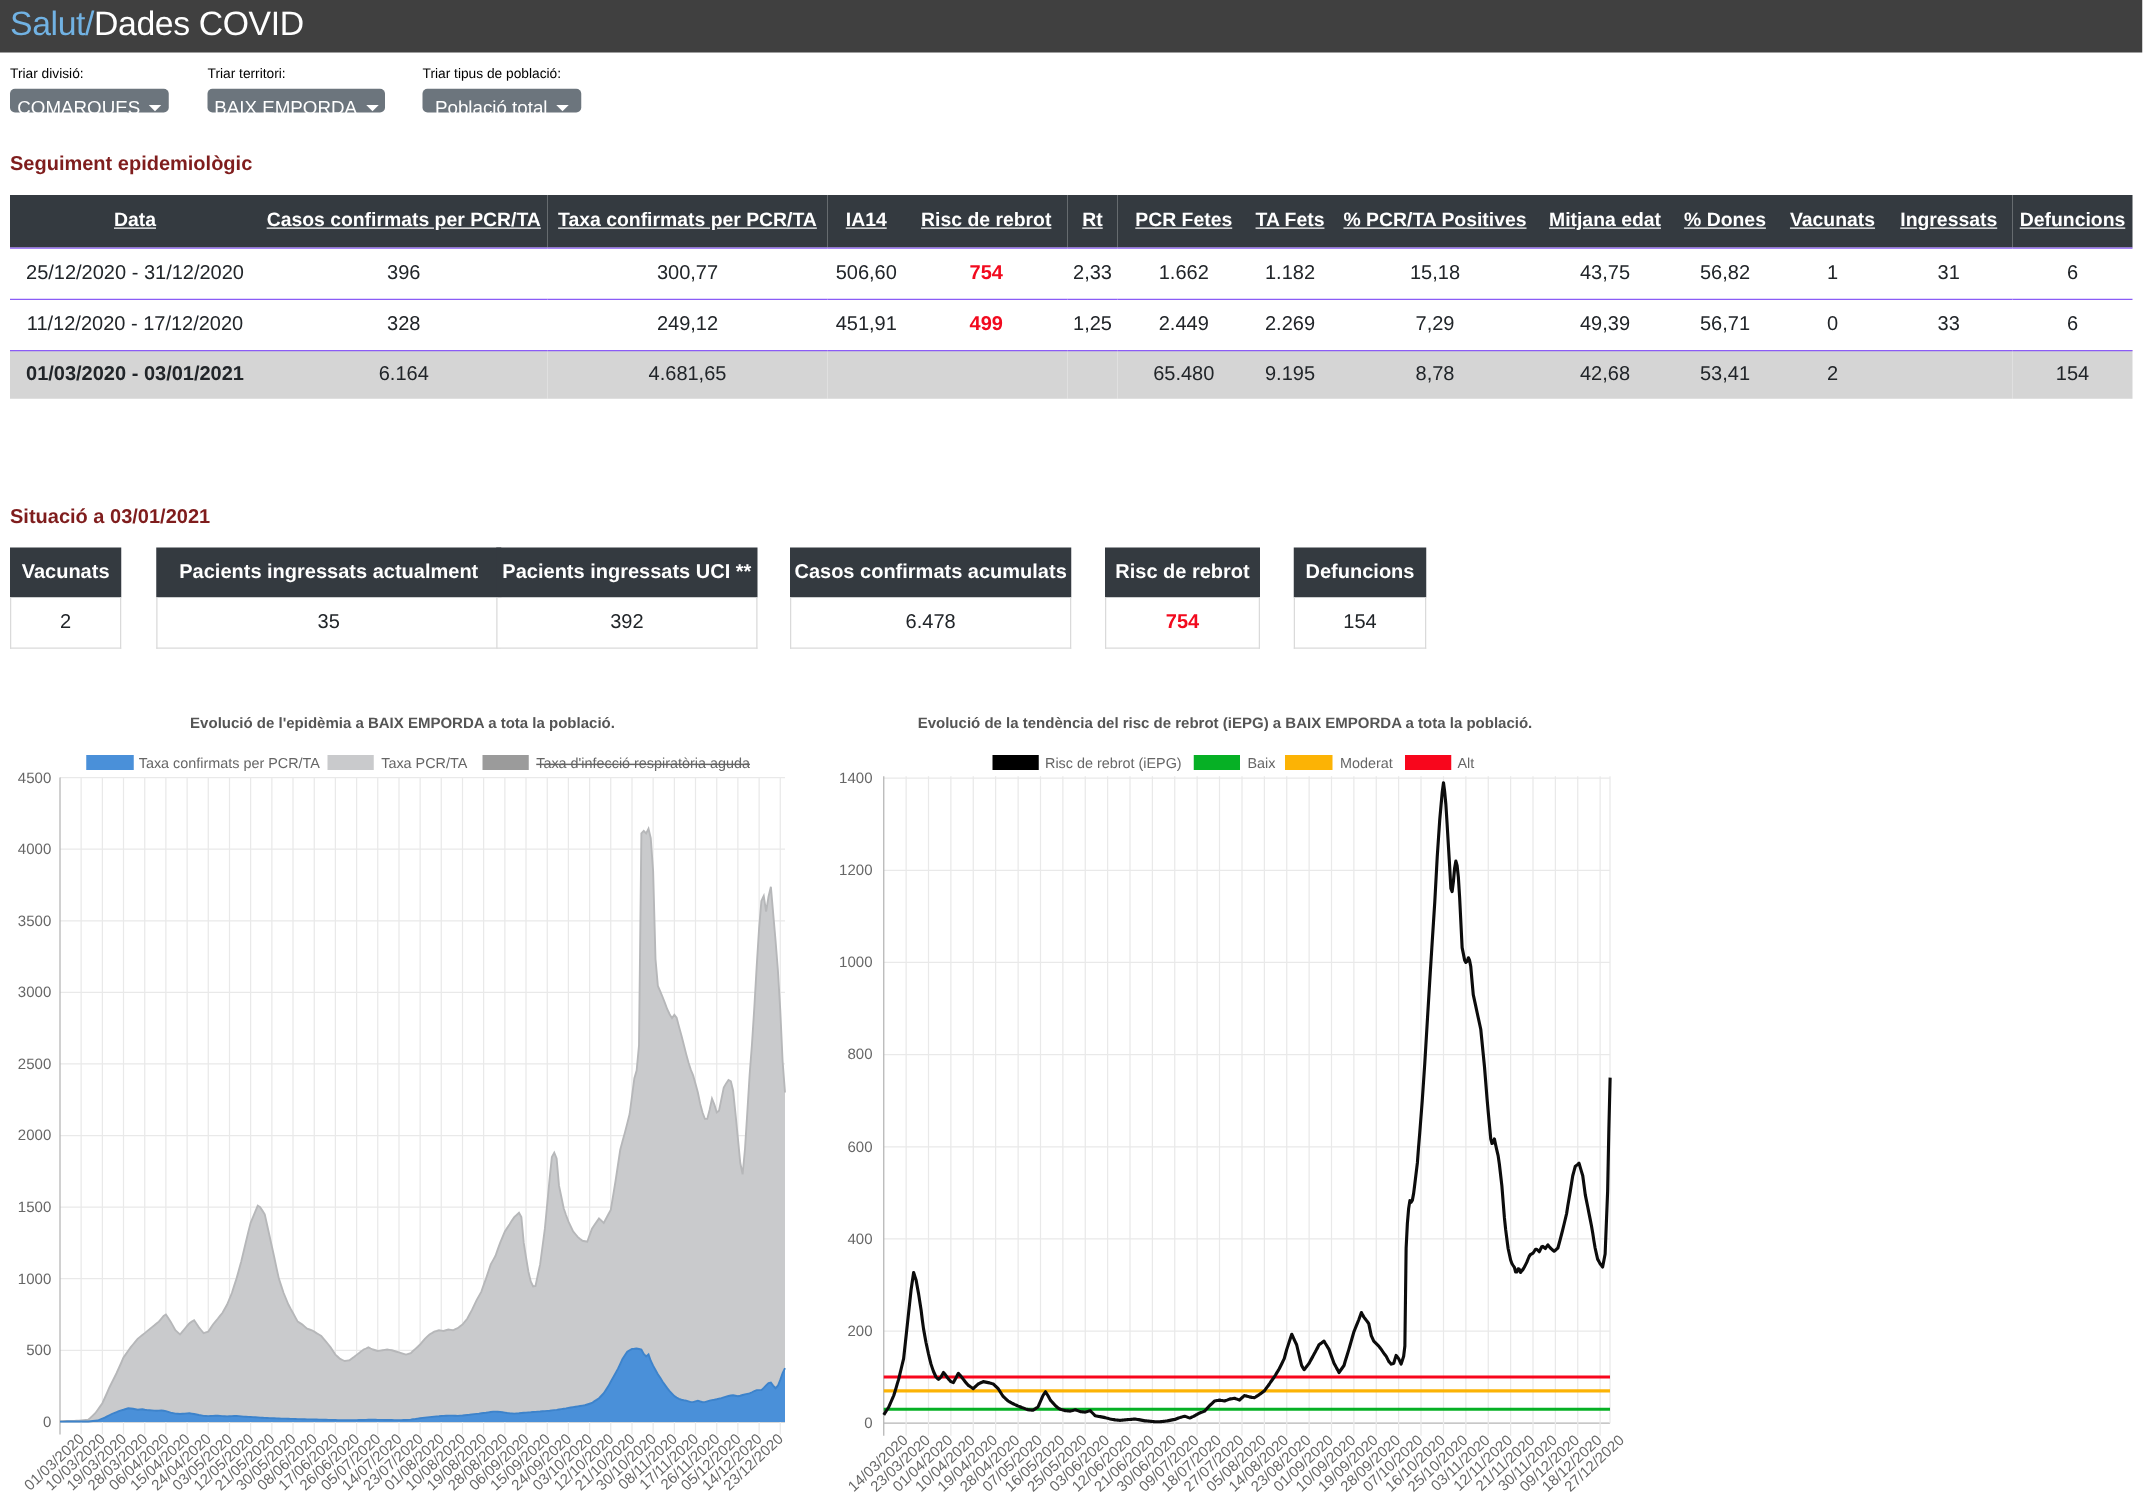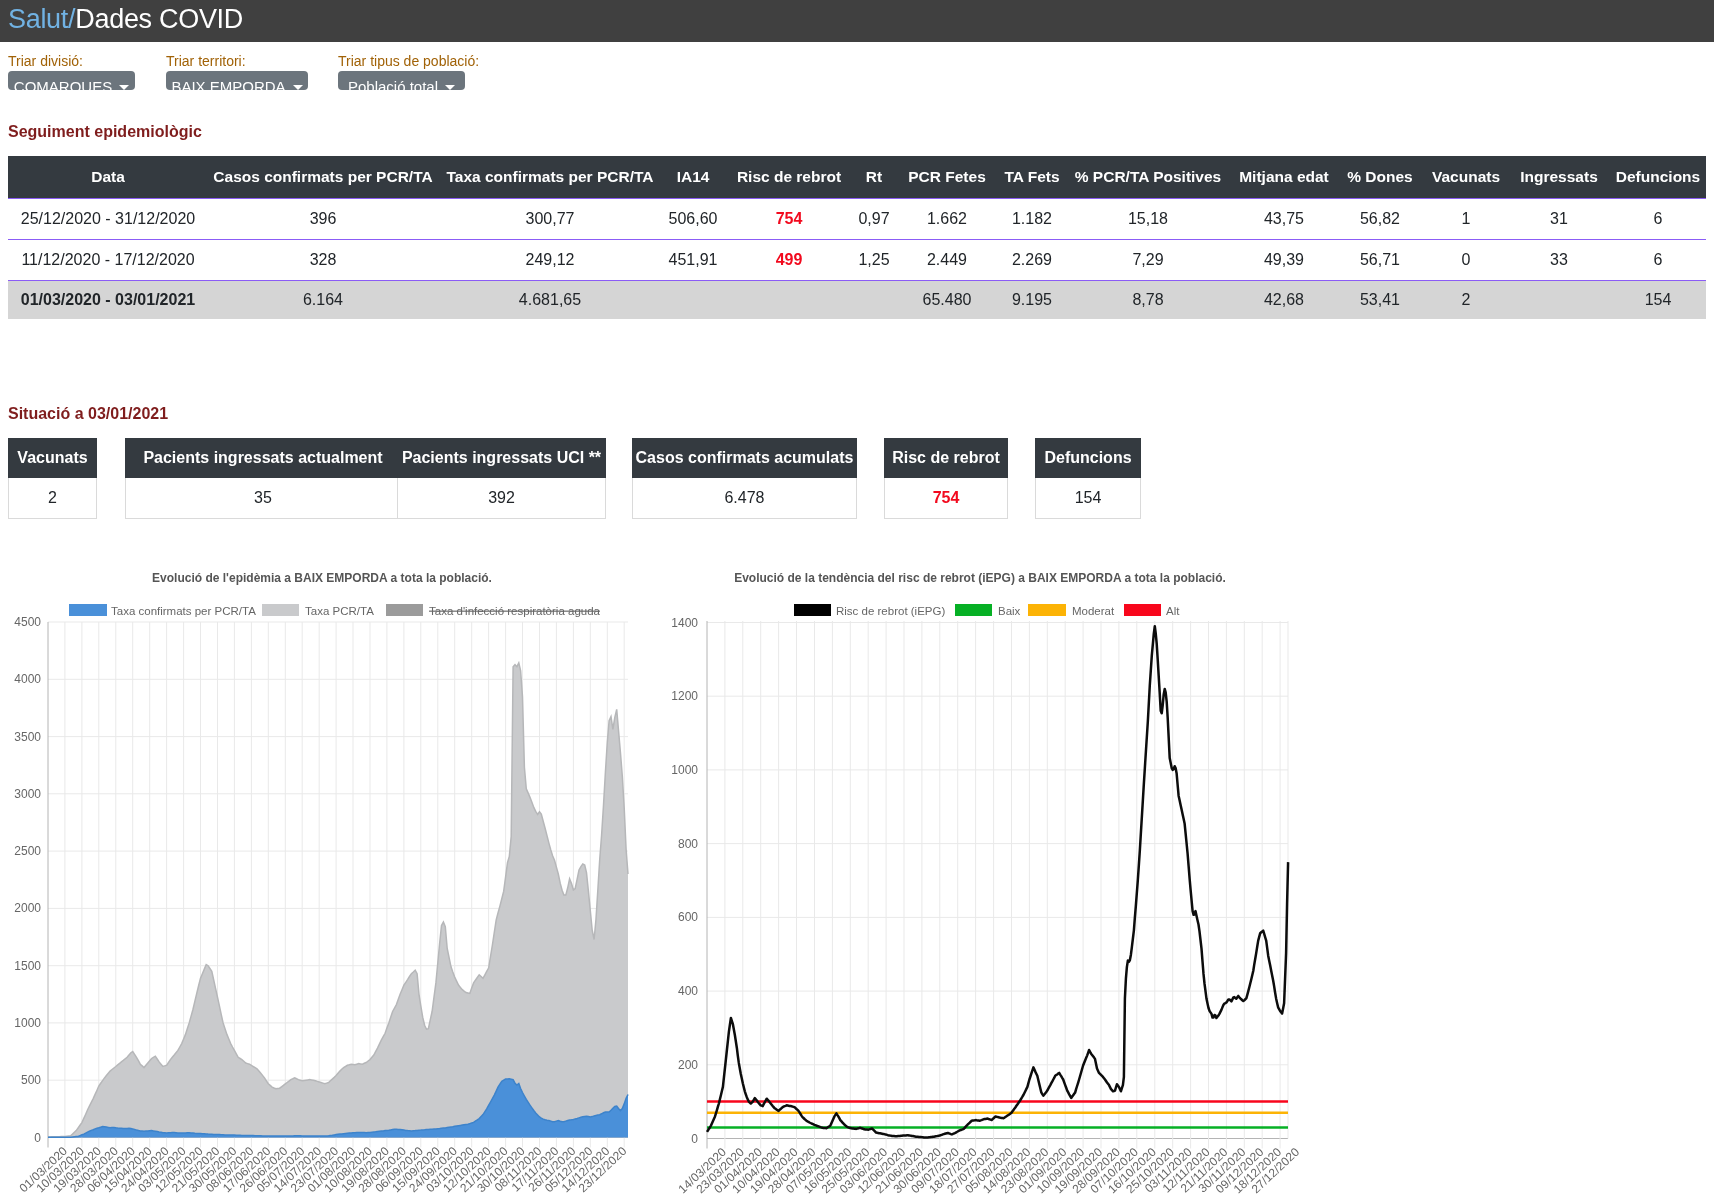--- a/index.html
+++ b/index.html
@@ -3,31 +3,31 @@
 <meta charset="utf-8">
 <title>Dades COVID</title>
 <style>
 * { margin:0; padding:0; box-sizing:border-box; }
 html,body { width:1714px; height:1203px; background:#fff;
   font-family:"Liberation Sans", sans-serif; color:#212529; overflow:hidden; }
 #page { position:relative; width:1714px; height:1203px; }
 .navbar { position:absolute; left:0; top:0; width:1714px; height:42px; background:#404040; }
 .brand { position:absolute; left:8px; top:4px; font-size:27px; color:#fff; letter-spacing:-0.3px; }
 .brand .b { color:#71b2e3; }
-.flabel { position:absolute; top:53px; font-size:14px; color:#a16207; }
+.flabel { position:absolute; top:53px; font-size:11px; color:#000000; }
 .fbtn { position:absolute; top:71px; height:19px; background:#6c757d; color:#fff;
   border-radius:4px; font-size:15px; line-height:31px; text-align:center; }
 .caret { display:inline-block; width:0; height:0; border-left:5px solid transparent;
   border-right:5px solid transparent; border-top:5px solid #fff; margin-left:7px;
   vertical-align:middle; margin-top:-2px; }
 h2.sec { position:absolute; left:8px; font-size:16px; font-weight:bold; color:#7f1d1d; }
 table.seg { position:absolute; left:8px; top:156px; width:1698px; border-collapse:collapse;
   table-layout:fixed; font-size:16px; }
 table.seg th { background:#343a40; color:#fff; font-weight:bold; height:42px;
-  text-align:center; vertical-align:middle; padding:0 2px; white-space:nowrap; font-size:15.5px; }
+  text-align:center; vertical-align:middle; padding:0 2px; white-space:nowrap; font-size:15.5px;text-decoration:underline; }
 table.seg td { height:41px; text-align:center; vertical-align:middle;
   border-top:1px solid #8b5cf6; padding:0 4px; }
 table.seg tr.last td { background:#d5d5d5; height:39px; }
 td.red, .red { color:#f20a1e; font-weight:bold; }
 td.bold { font-weight:bold; }
 .card { position:absolute; top:438px; }
 .chead { height:40px; background:#343a40; color:#fff; font-weight:bold; font-size:16px;
   text-align:center; line-height:40px; }
 .cbody { height:41px; background:#fff; border:1px solid #dadada; border-top:none;
   font-size:16px; text-align:center; line-height:40px; }
@@ -80,21 +80,21 @@
           <th>Defuncions</th>
         </tr>
       </thead>
       <tbody>
         <tr>
           <td>25/12/2020 - 31/12/2020</td>
           <td>396</td>
           <td>300,77</td>
           <td>506,60</td>
           <td class="red">754</td>
-          <td>0,97</td>
+          <td>2,33</td>
           <td>1.662</td>
           <td>1.182</td>
           <td>15,18</td>
           <td>43,75</td>
           <td>56,82</td>
           <td>1</td>
           <td>31</td>
           <td>6</td>
         </tr>
         <tr>

